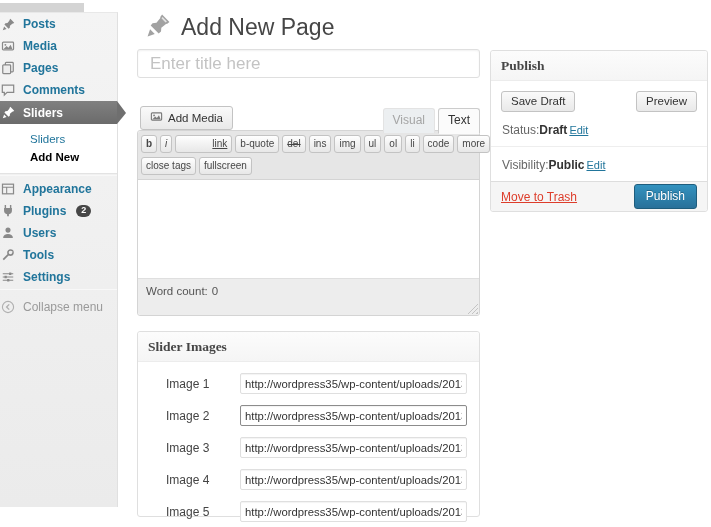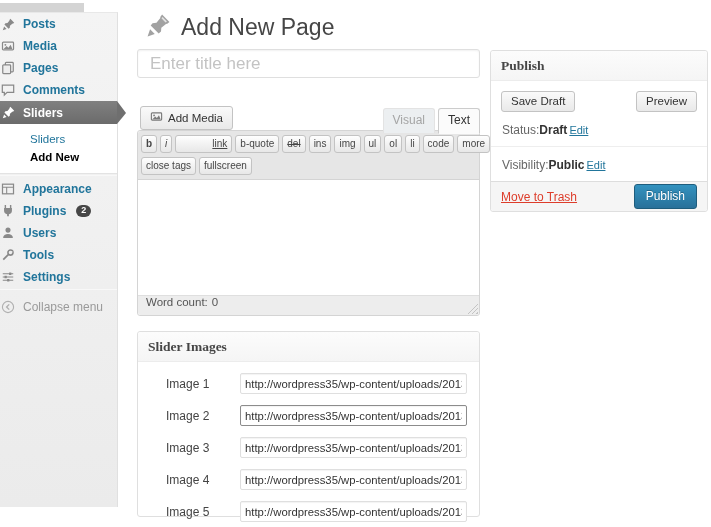--- a/index.html
+++ b/index.html
@@ -80,21 +80,21 @@
     padding:2px 4px 3px; cursor:pointer; font-family:"Liberation Sans", sans-serif; white-space:nowrap;
   }
   .qt-b { font-weight:bold; } .qt-i { font-style:italic; }
   .qt-link { text-decoration:underline;padding-left:36px; } .qt-del { text-decoration:line-through; }
   .editor-area {
     display:block; width:100%; height:118px; border:none; outline:none; resize:none;
     font-family:"DejaVu Sans Mono", monospace; font-size:12px; padding:6px; background:#fff;
   }
   .editor-status {
     position:absolute; left:0; right:0; bottom:0; height:20px; background:#ededed;
-    border-top:1px solid #dfdfdf; display:flex; align-items:flex-start; gap:4px; padding:0 8px;
+    border-top:1px solid #dfdfdf; display:flex; align-items:flex-end; gap:4px; padding:18px 8px;
     font-size:11.5px; color:#555; border-radius:0 0 3px 3px;
   }
   .grip {
     position:absolute; right:1px; bottom:1px; width:11px; height:11px; cursor:se-resize;
     background:repeating-linear-gradient(135deg, transparent 0 2px, #b9b9b9 2px 3px);
     clip-path:polygon(100% 0, 100% 100%, 0 100%); opacity:.8;
   }
 
   
   .postbox { position:absolute; background:#fff; border:1px solid #dfdfdf; border-radius:3px; }

